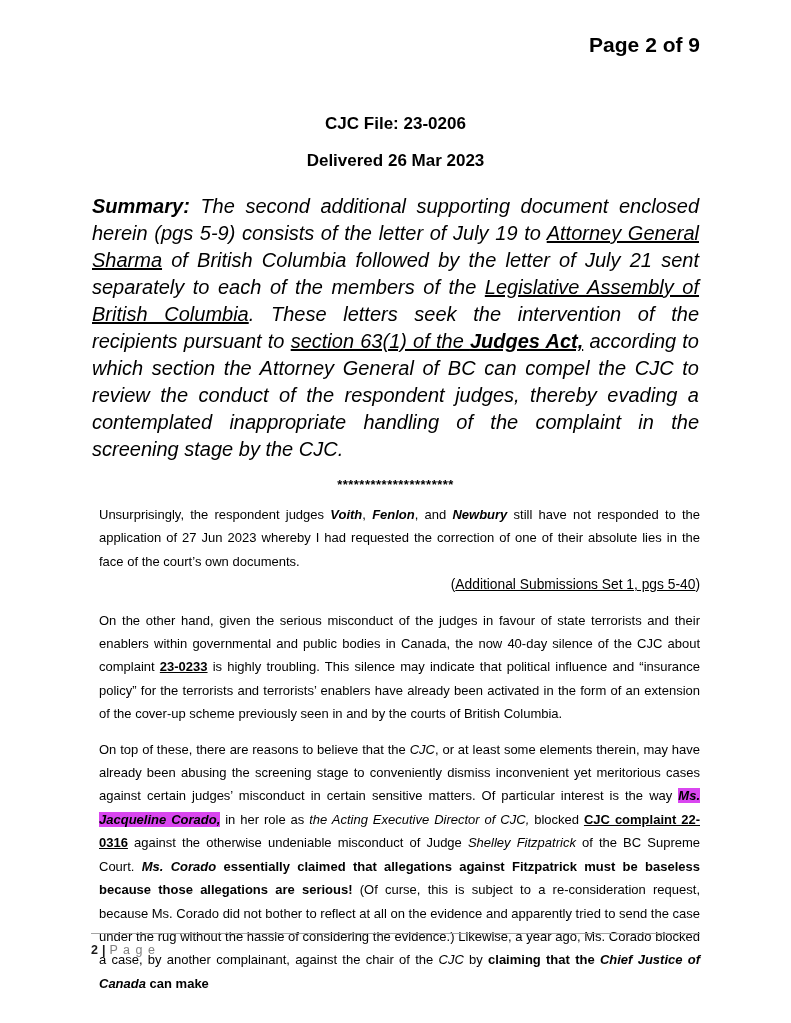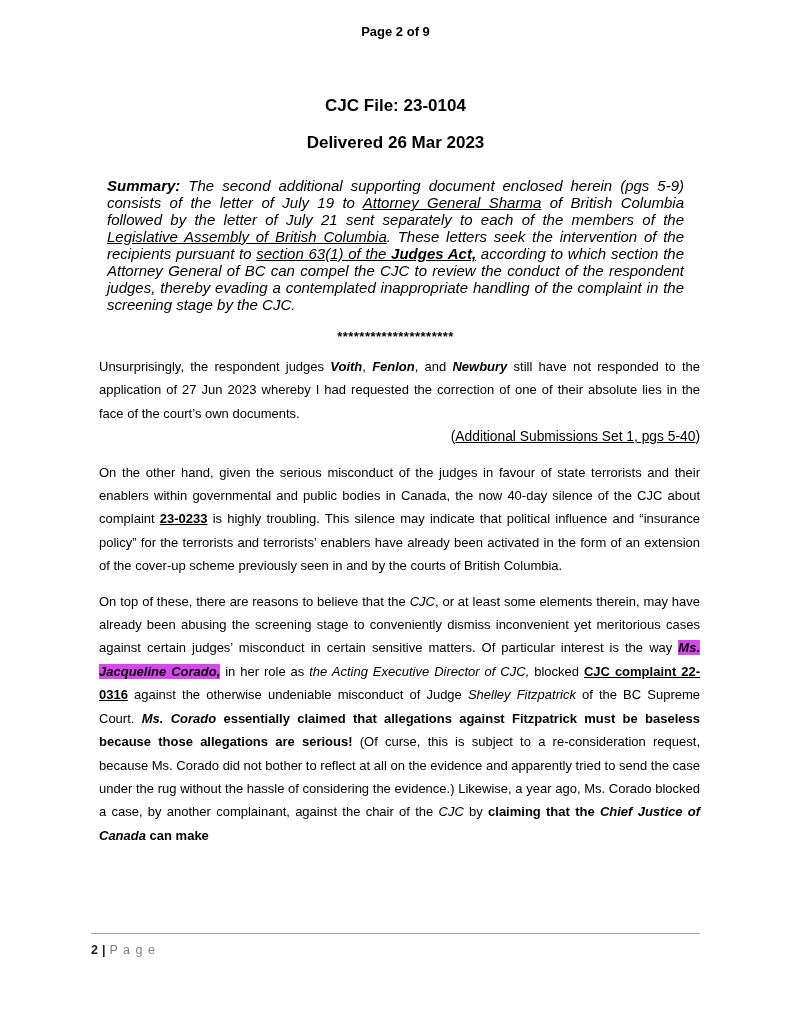--- a/index.html
+++ b/index.html
@@ -8,38 +8,38 @@
     width: 791px;
     height: 1023px;
     background: #ffffff;
     color: #000000;
     font-family: "Liberation Sans", sans-serif;
     overflow: hidden;
     margin: 0 auto;
   }
   .content { padding: 21px 91px 0 91px; }
   .page-header {
-    font-size: 13px;
+    font-size: 21px;
     font-weight: bold;
-    text-align: center;
-    margin: 3px 0 49px 0;
+    text-align: right;
+    margin: 12px 0 49px 0;
   }
   .doc-title {
     font-size: 17px;
     font-weight: bold;
     text-align: center;
     line-height: 36.5px;
     margin: 0 0 14px 0;
   }
   .summary {
-    font-size: 15px;
+    font-size: 20px;
     font-style: italic;
     text-align: justify;
-    line-height: 17px;
-    margin: 16px;
+    line-height: 27px;
+    margin: 1px;
   }
   .separator {
     text-align: center;
     font-weight: bold;
     font-size: 13px;
     letter-spacing: 0.5px;
     margin: 14px 0 11px 0;
   }
   .para {
     font-size: 13px;
@@ -72,21 +72,21 @@
 </style>
 </head>
 <body>
 
 <div class="page">
   <div class="content">
 
     <div class="page-header">Page 2 of 9</div>
 
     <div class="doc-title">
-      <div>CJC File: 23-0104</div>
+      <div>CJC File: 23-0206</div>
       <div>Delivered 26 Mar 2023</div>
     </div>
 
     <p class="summary"><span class="b i">Summary: </span><span class="i">The second additional supporting document enclosed herein (pgs 5-9) consists of the letter of July 19 to </span><span class="i u">Attorney General Sharma</span><span class="i"> of British Columbia followed by the letter of July 21 sent separately to each of the members of the </span><span class="i u">Legislative Assembly of British Columbia</span><span class="i">. These letters seek the intervention of the recipients pursuant to </span><span class="i u">section 63(1) of the </span><span class="b i u">Judges Act,</span><span class="i"> according to which section the Attorney General of BC can compel the CJC to review the conduct of the respondent judges, thereby evading a contemplated inappropriate handling of the complaint in the screening stage by the CJC.</span></p>
 
     <div class="separator">*********************</div>
 
     <p class="para" style="margin-bottom:0;"><span>Unsurprisingly, the respondent judges </span><span class="b i">Voith</span><span>, </span><span class="b i">Fenlon</span><span>, and </span><span class="b i">Newbury</span><span> still have not responded to the application of 27 Jun 2023 whereby I had requested the correction of one of their absolute lies in the face of the court’s own documents.</span></p>
 
     <div class="ref-line"><span>(</span><span class="u">Additional Submissions Set 1, pgs 5-40</span><span>)</span></div>

